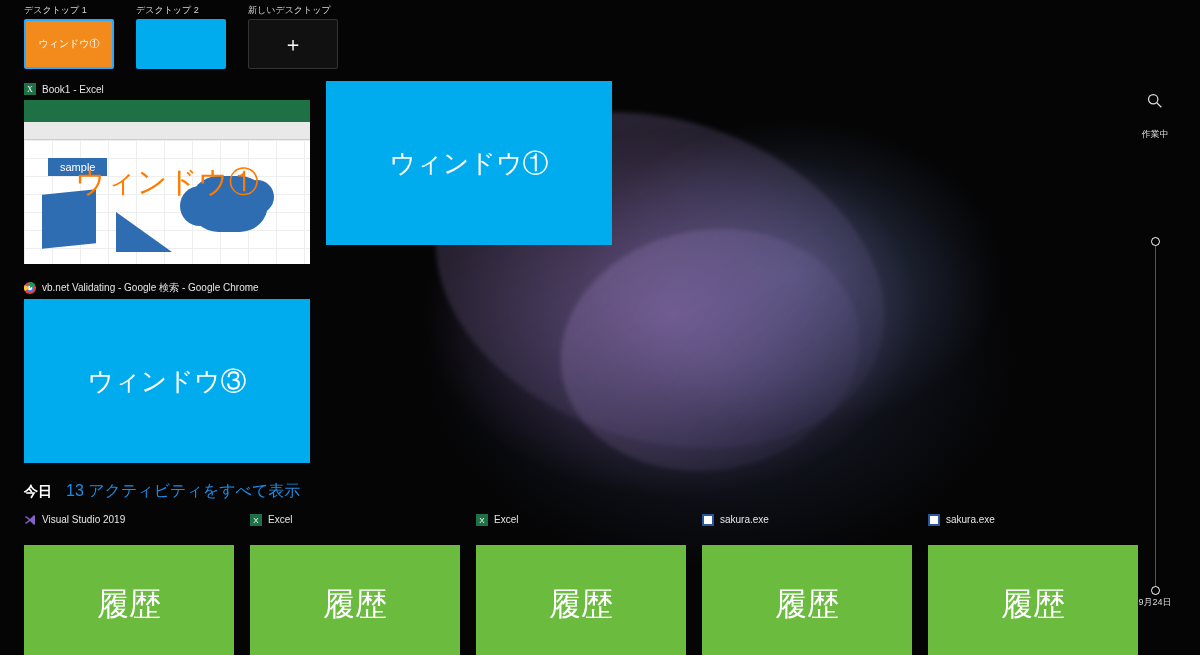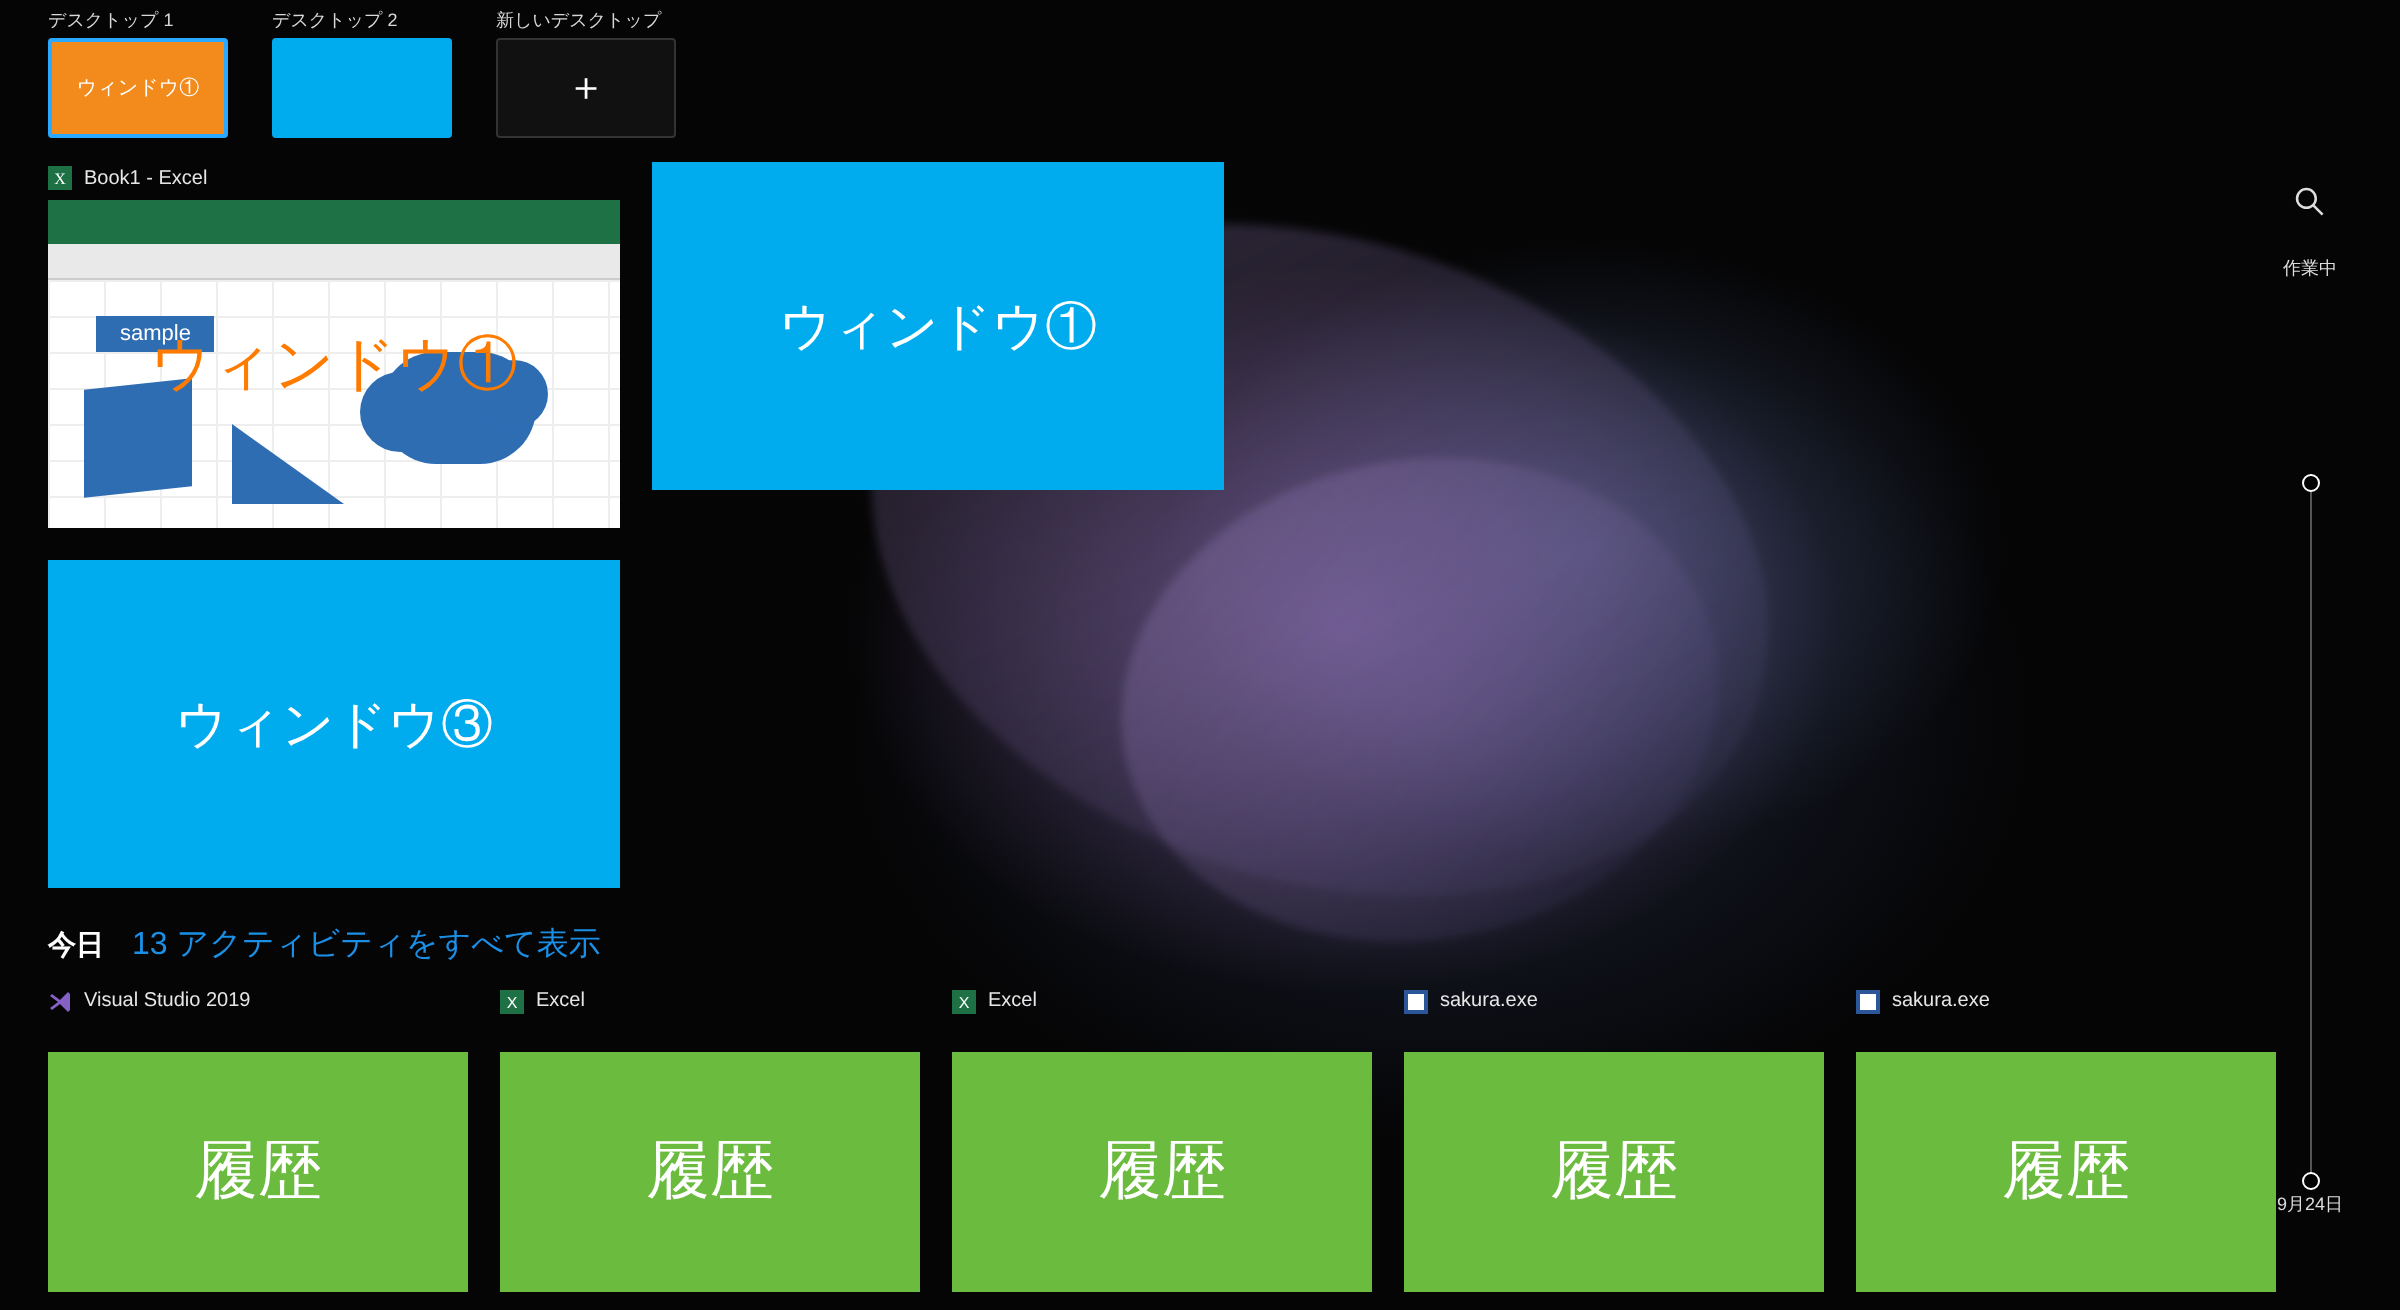--- a/index.html
+++ b/index.html
@@ -181,20 +181,32 @@
       </div>
     </div>
 
     <div class="win">
       <div class="win-thumb">
         <span>ウィンドウ①</span>
       </div>
     </div>
 
     <div class="win">
+      <div class="win-title">
+        <span class="ico">
+          <svg viewBox="0 0 12 12" width="12" height="12">
+              <circle cx="6" cy="6" r="6" fill="#db4437"></circle>
+              <circle cx="6" cy="6" r="3.6" fill="#4285f4"></circle>
+              <circle cx="6" cy="6" r="2.2" fill="#fff"></circle>
+              <path d="M6 0 A6 6 0 0 1 11.2 3 L6 6 Z" fill="#0f9d58"></path>
+              <path d="M0.8 9 A6 6 0 0 1 0.8 3 L6 6 Z" fill="#ffcd40"></path>
+            </svg>
+        </span>
+        <span>vb.net Validating - Google 検索 - Google Chrome</span>
+      </div>
       <div class="win-thumb">
         <span>ウィンドウ③</span>
       </div>
     </div>
 
   </div>
 
   <div class="timeline-head">
     <span>今日</span>
     <a class="more">13 アクティビティをすべて表示</a>

